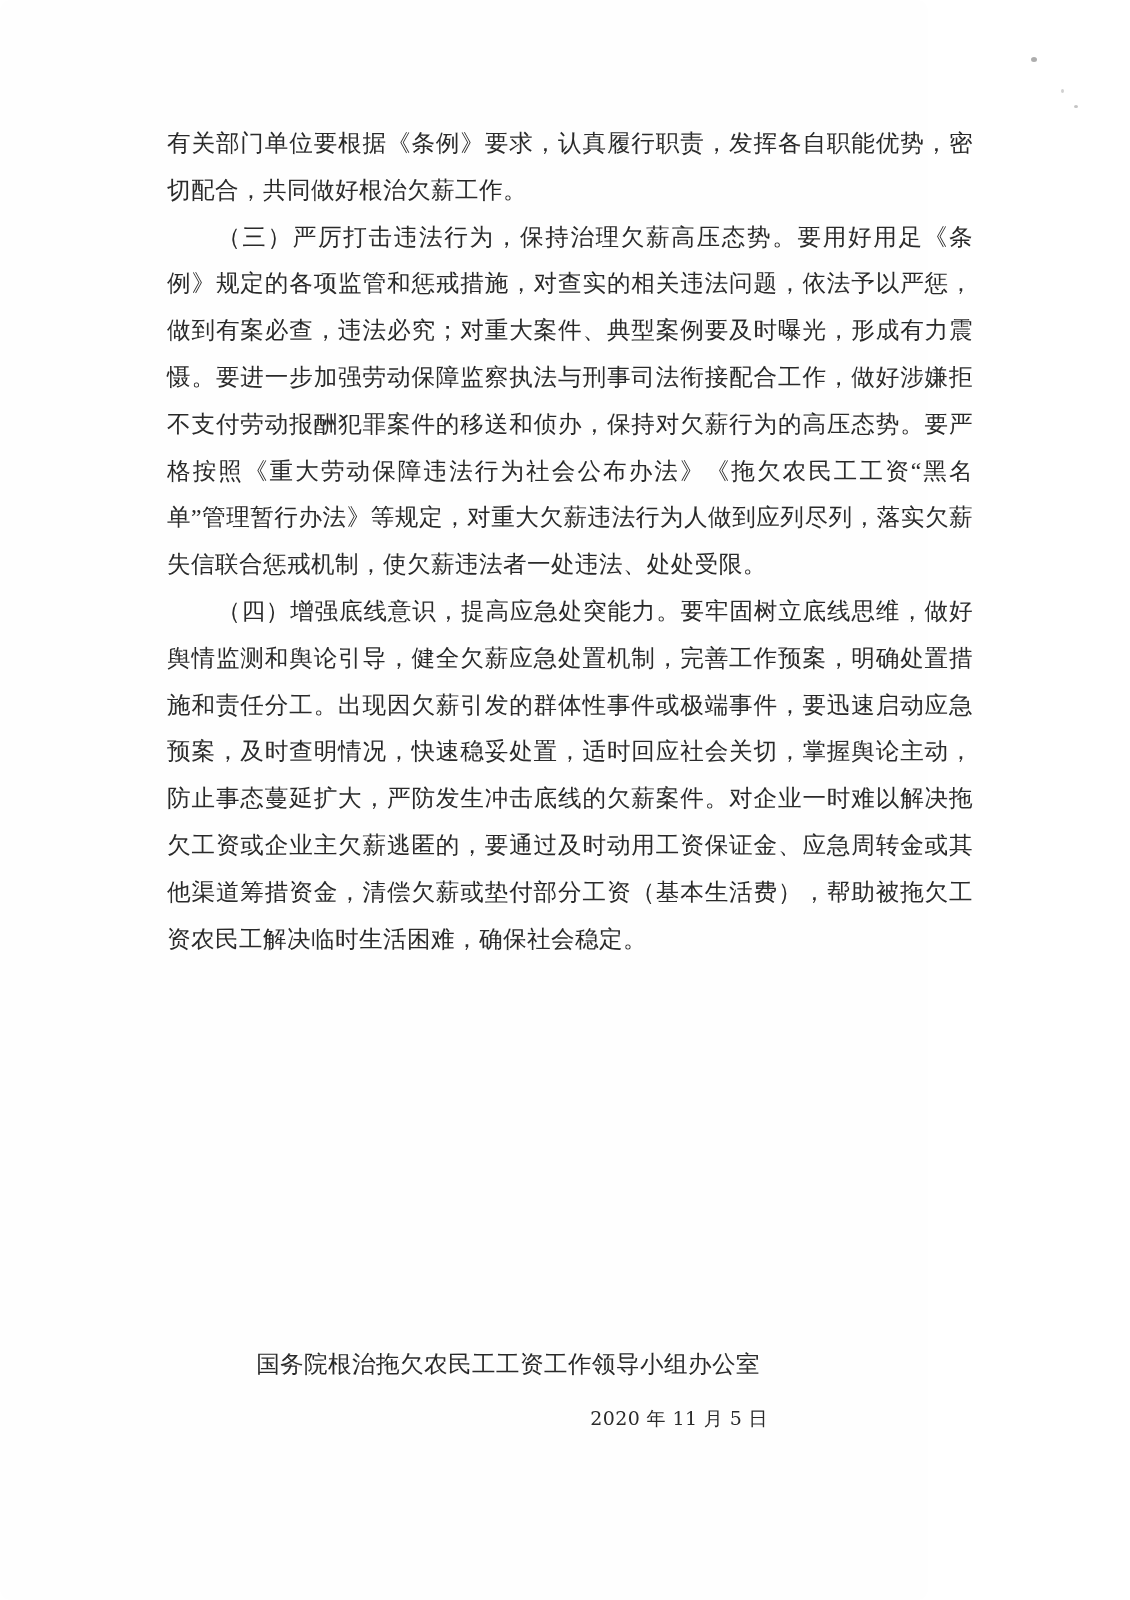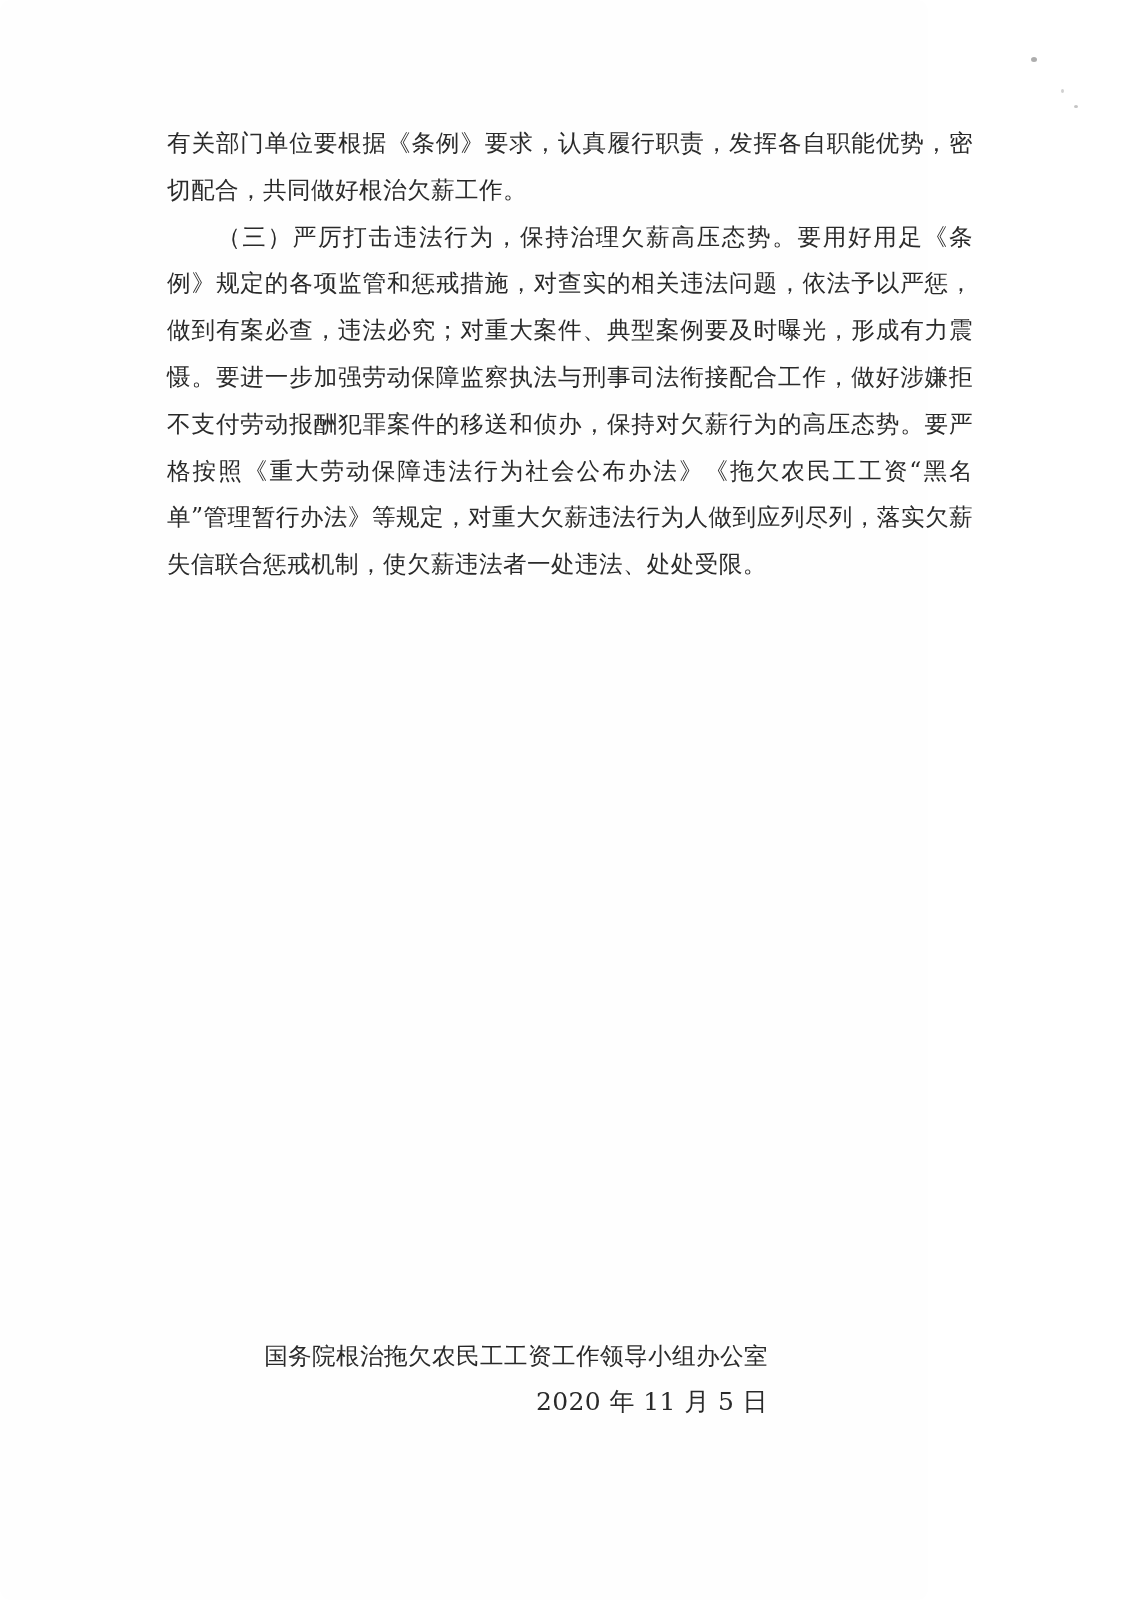--- a/index.html
+++ b/index.html
@@ -32,36 +32,37 @@
       margin: 0;
       font-size: 23.6px;
       line-height: 46.8px;
       letter-spacing: 0.4px;
       text-align: justify;
       text-align-last: left;
       word-break: break-all;
     }
     .para.indent {
       text-indent: 50px;
+      font-family: Liberation Serif, serif;
     }
     .signature {
       position: absolute;
       right: 160px;
       top: 1333px;
       text-align: right;
     }
     .sig-org {
       font-size: 23.6px;
       line-height: 46px;
       letter-spacing: 0.4px;
-      margin: 0;
+      margin: 8px;
       text-align: right;
     }
     .sig-date {
-      font-size: 25px;
+      font-size: 19px;
       line-height: 46px;
       letter-spacing: 0.4px;
       margin: 0;
     }
     .speck {
       position: absolute;
       background: #8a8a8a;
       border-radius: 50%;
       opacity: 0.7;
     }
@@ -71,20 +72,21 @@
 
 <div class="page">
 
   <div class="speck" style="left:1031px;top:57px;width:6px;height:5px;"></div>
   <div class="speck" style="left:1061px;top:89px;width:3px;height:4px;opacity:0.4;"></div>
   <div class="speck" style="left:1074px;top:105px;width:4px;height:3px;opacity:0.5;"></div>
 
   <div class="body-text">
     <p class="para">有关部门单位要根据《条例》要求，认真履行职责，发挥各自职能优势，密切配合，共同做好根治欠薪工作。</p>
     <p class="para indent">（三）严厉打击违法行为，保持治理欠薪高压态势。要用好用足《条例》规定的各项监管和惩戒措施，对查实的相关违法问题，依法予以严惩，做到有案必查，违法必究；对重大案件、典型案例要及时曝光，形成有力震慑。要进一步加强劳动保障监察执法与刑事司法衔接配合工作，做好涉嫌拒不支付劳动报酬犯罪案件的移送和侦办，保持对欠薪行为的高压态势。要严格按照《重大劳动保障违法行为社会公布办法》《拖欠农民工工资“黑名单”管理暂行办法》等规定，对重大欠薪违法行为人做到应列尽列，落实欠薪失信联合惩戒机制，使欠薪违法者一处违法、处处受限。</p>
+    <p class="para indent">（四）增强底线意识，提高应急处突能力。要牢固树立底线思维，做好舆情监测和舆论引导，健全欠薪应急处置机制，完善工作预案，明确处置措施和责任分工。出现因欠薪引发的群体性事件或极端事件，要迅速启动应急预案，及时查明情况，快速稳妥处置，适时回应社会关切，掌握舆论主动，防止事态蔓延扩大，严防发生冲击底线的欠薪案件。对企业一时难以解决拖欠工资或企业主欠薪逃匿的，要通过及时动用工资保证金、应急周转金或其他渠道筹措资金，清偿欠薪或垫付部分工资（基本生活费），帮助被拖欠工资农民工解决临时生活困难，确保社会稳定。</p>
   </div>
 
   <div class="signature">
     <p class="sig-org">国务院根治拖欠农民工工资工作领导小组办公室</p>
     <p class="sig-date">2020 年 11 月 5 日</p>
   </div>
 
 </div>
 
 </body></html>

